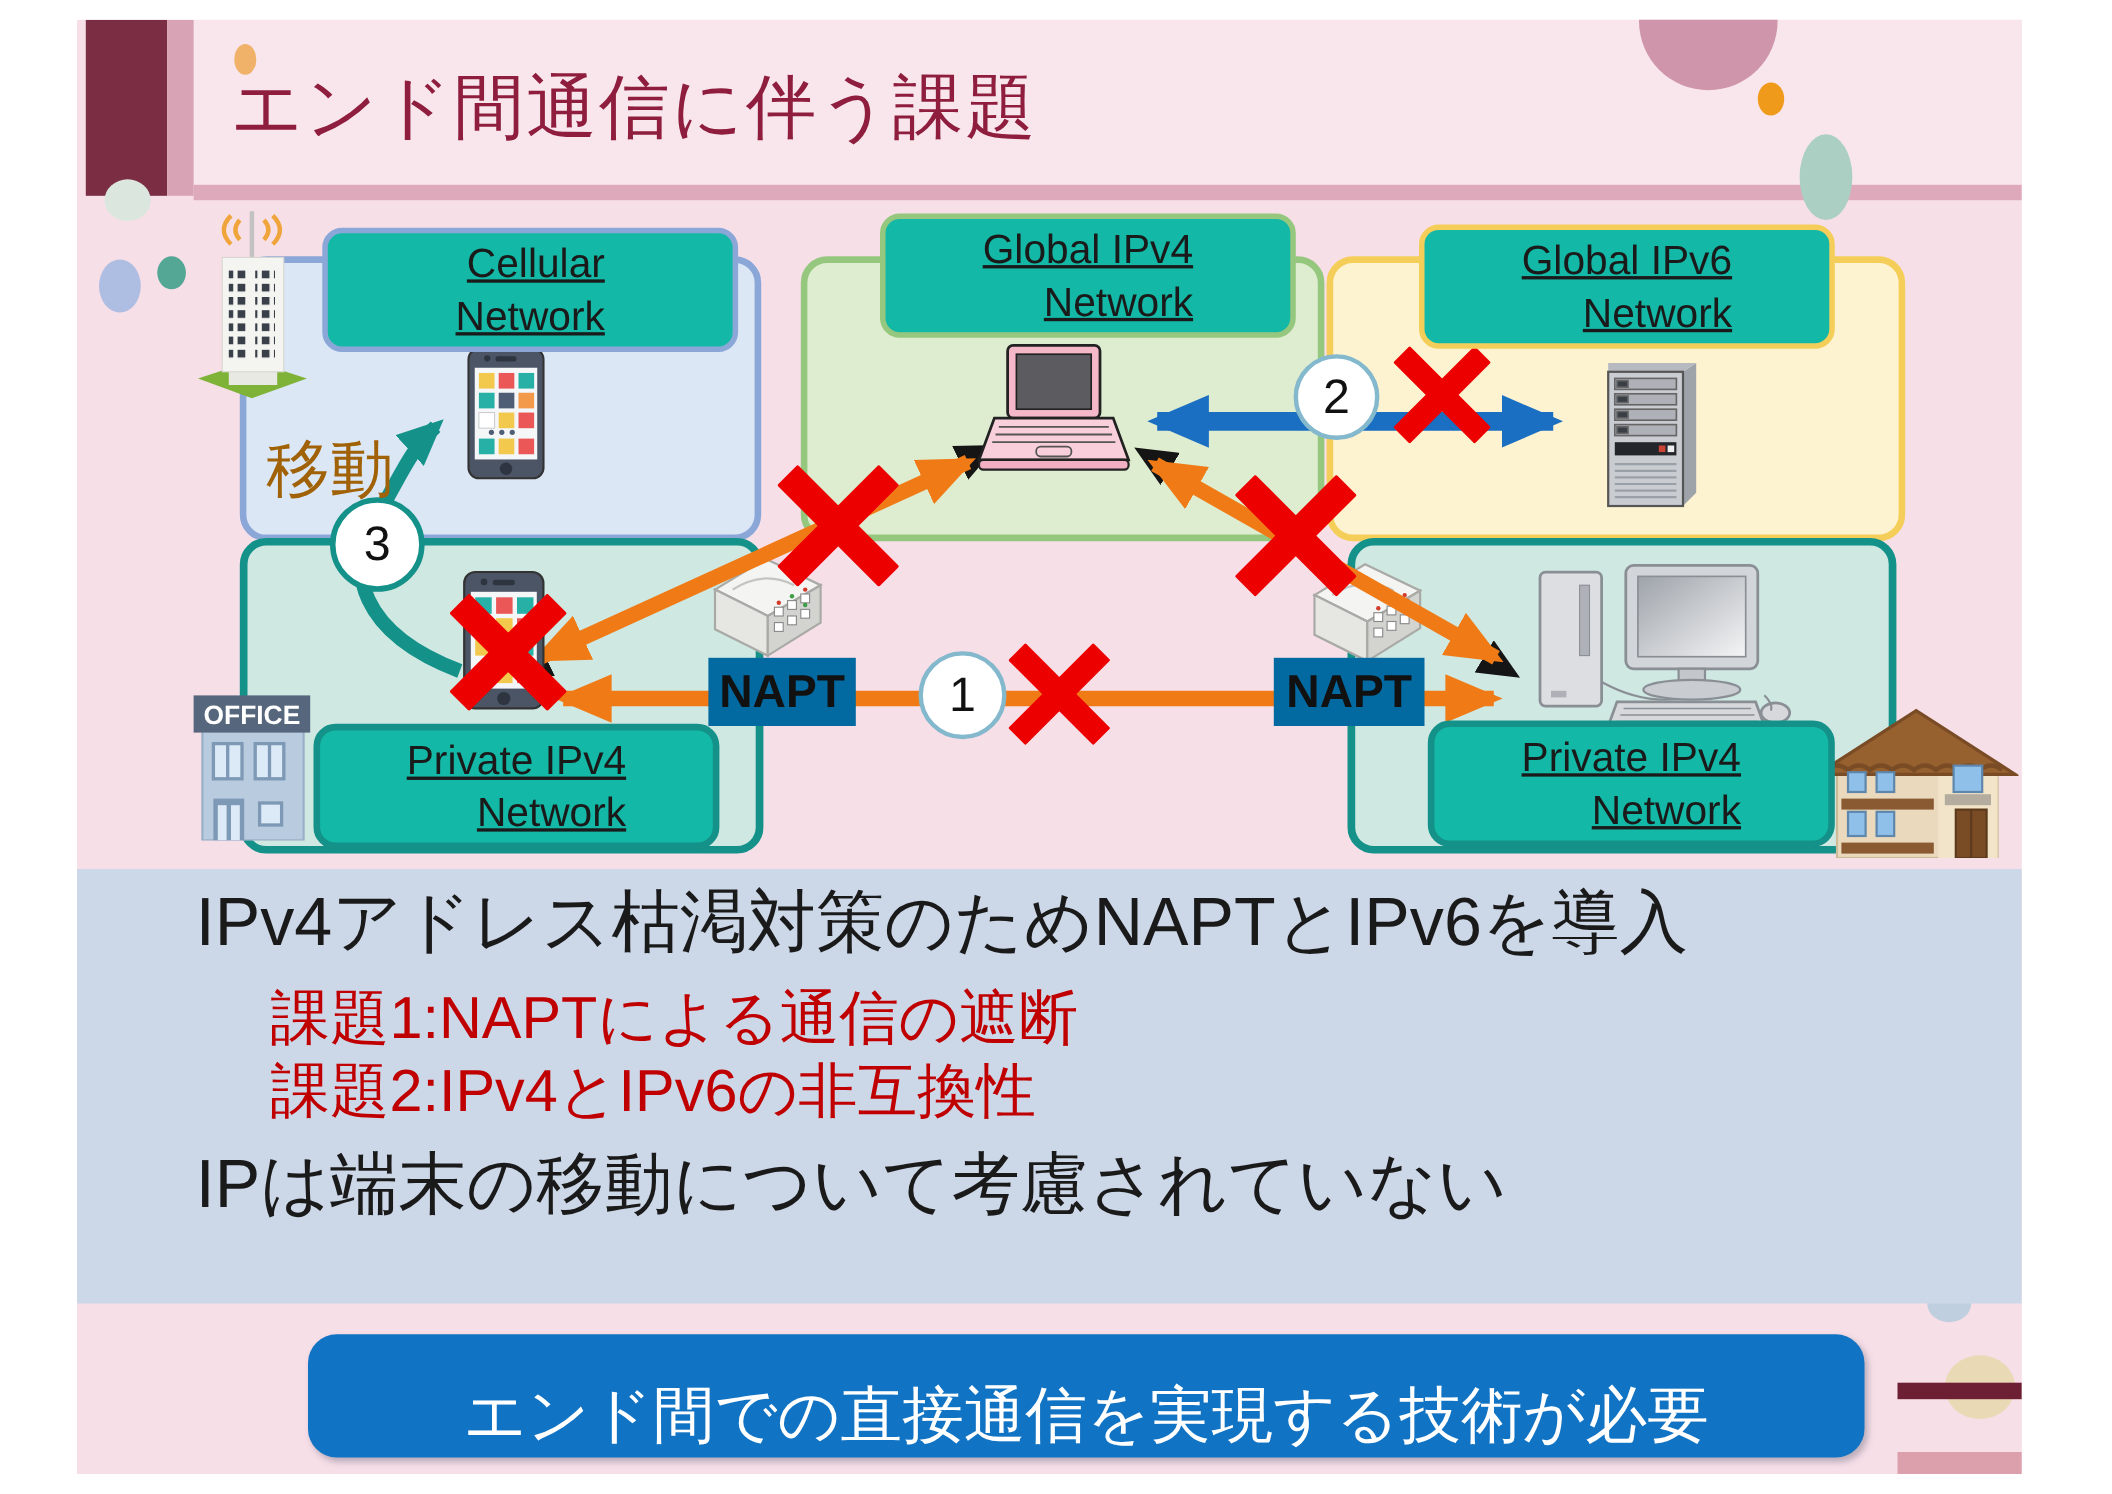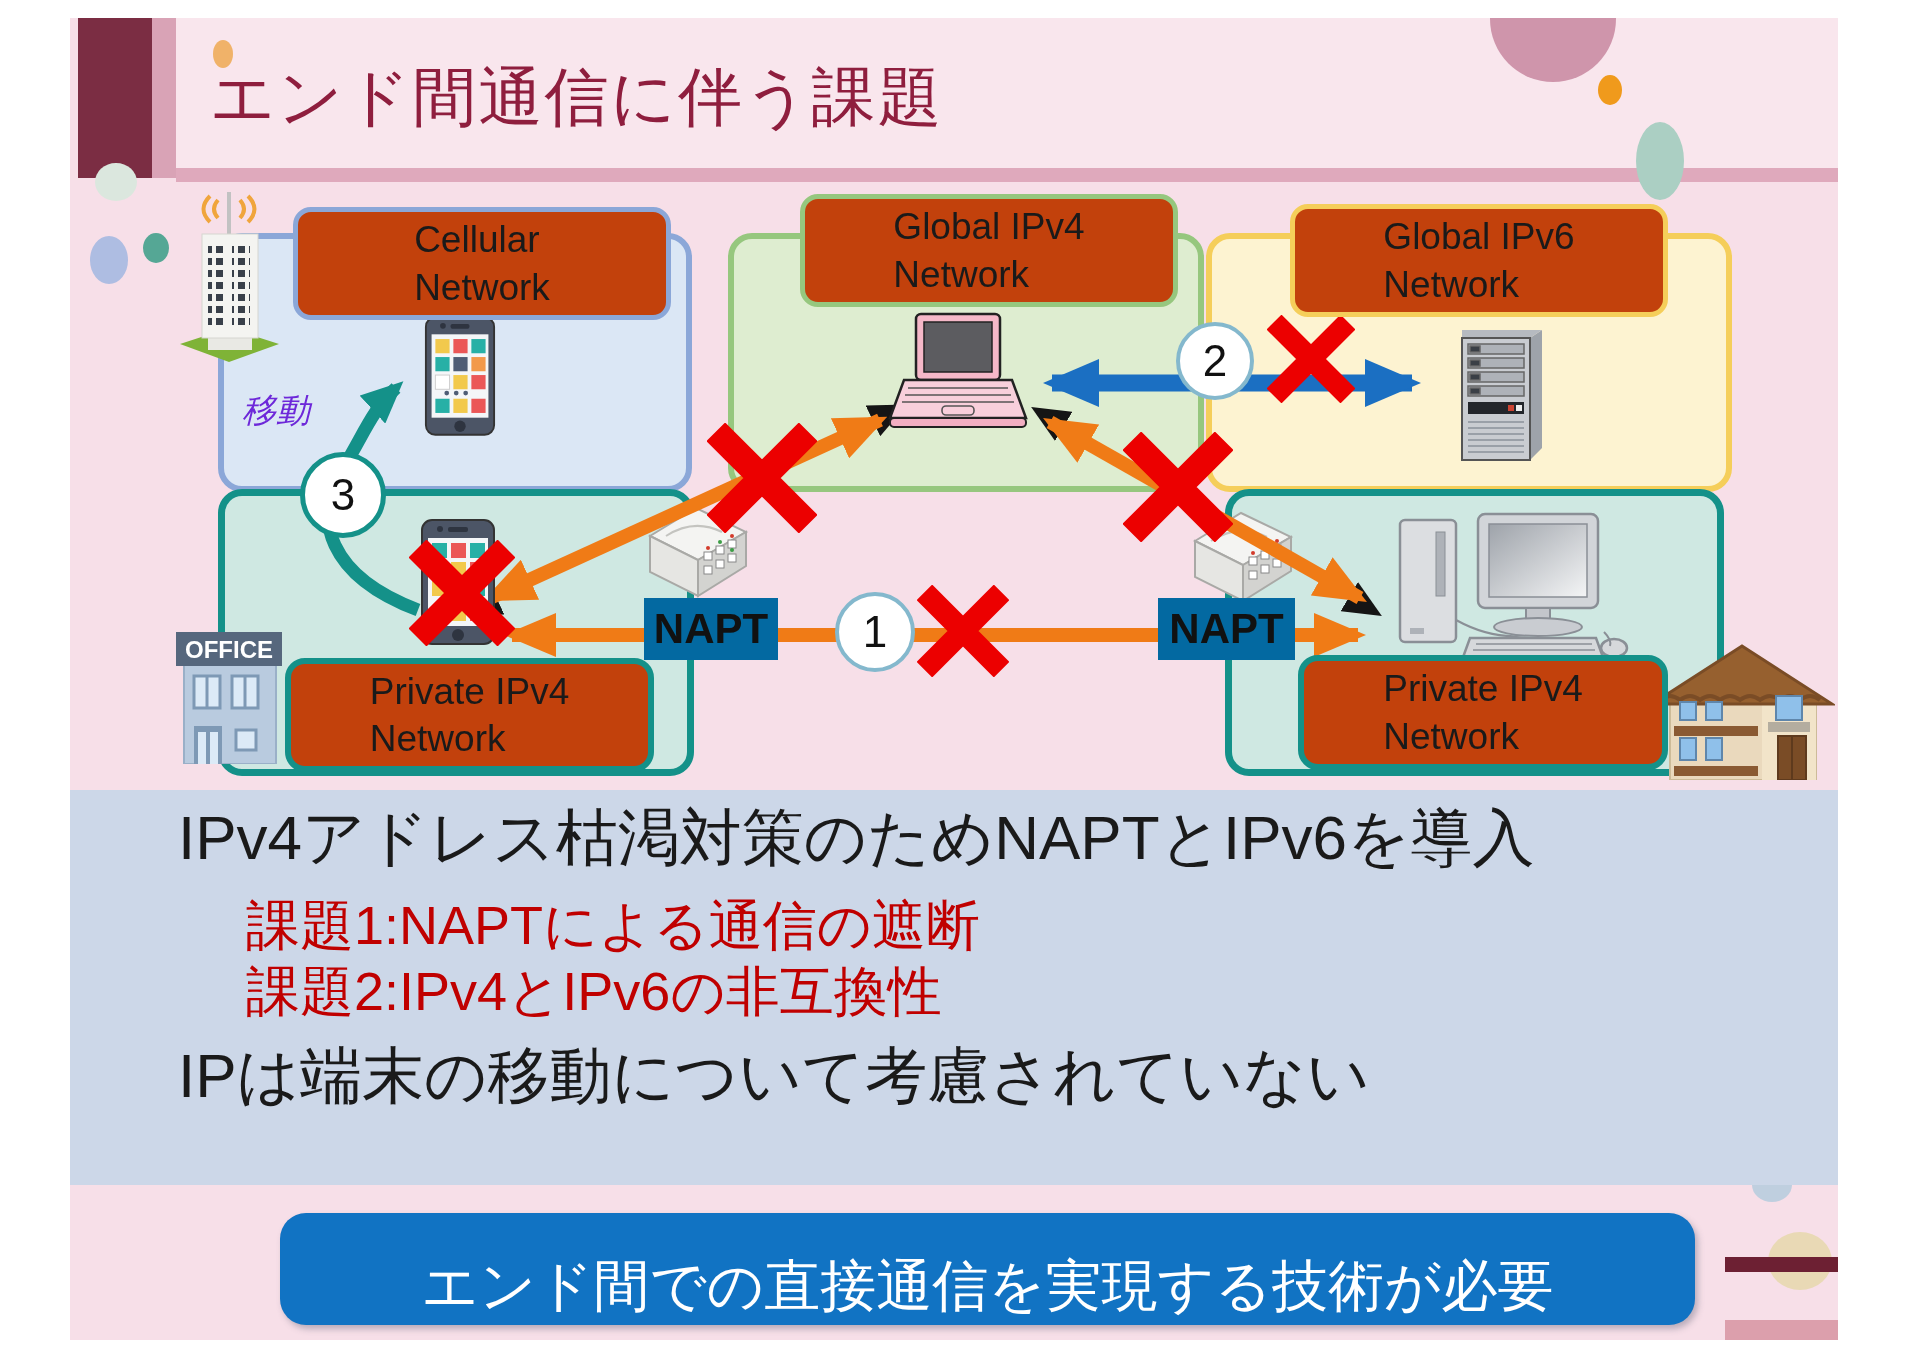--- a/index.html
+++ b/index.html
@@ -1,21 +1,21 @@
 <!DOCTYPE html>
 <html><head>
 <meta charset="utf-8">
 <style>
   html,body{margin:0;padding:0;background:#fff;}
   .page{position:relative;width:1920px;height:1358px;background:#ffffff;overflow:hidden;
         font-family:"Liberation Sans","DejaVu Sans",sans-serif;border-radius:17px;}
   .slide{position:absolute;left:70px;top:18px;width:1768px;height:1322px;background:#f7dfe8;overflow:hidden;}
   .abs{position:absolute;}
-  .lbl{position:absolute;background:#c2410c;display:flex;align-items:center;justify-content:center;
-       text-align:left;white-space:pre-line;color:#1a1a1a;font-weight:500;line-height:1.28;}
+  .lbl{position:absolute;background:#14b8a6;display:flex;align-items:center;justify-content:center;
+       text-align:right;white-space:pre-line;color:#1a1a1a;font-weight:500;line-height:1.28;text-decoration:underline;}
   .netbox{position:absolute;border-radius:24px;}
   .circle{position:absolute;background:#fff;border-radius:50%;display:flex;align-items:center;
           justify-content:center;color:#111;font-size:44px;font-weight:500;}
   .napt{position:absolute;background:#0369a1;display:flex;align-items:center;justify-content:center;
         color:#111;font-size:42px;font-weight:700;}
   .bodyline{position:absolute;white-space:nowrap;font-weight:500;}
   .bmain{font-size:62px;color:#1a1a1a;}
   .bsub{font-size:54px;color:#c00000;}
   svg{display:block;}
 </style>
@@ -286,21 +286,21 @@
   <div class="circle" style="left:1106px;top:304px;width:70px;height:70px;border:4px solid #84b8cd;">
     <span>2</span>
   </div>
   <div class="circle" style="left:230px;top:434px;width:76px;height:76px;border:5px solid #149189;">
     <span>3</span>
   </div>
 
   <div class="napt" style="left:574px;top:580px;width:134px;height:62px;">NAPT</div>
   <div class="napt" style="left:1088px;top:580px;width:137px;height:62px;">NAPT</div>
 
-  <div class="abs" style="left:172px;top:370px;font-size:34px;color:#6d28d9;font-weight:500;font-style:italic;">移動</div>
+  <div class="abs" style="left:172px;top:370px;font-size:58px;color:#a16207;font-weight:500;">移動</div>
 
   <div class="lbl" style="left:223px;top:189px;width:368px;height:103px;border:5px solid #8ba7d8;border-radius:18px;font-size:37px;">
     <span>Cellular
 Network</span></div>
   <div class="lbl" style="left:730px;top:176px;width:368px;height:103px;border:5px solid #96c77e;border-radius:18px;font-size:37px;">
     <span>Global IPv4
 Network</span></div>
   <div class="lbl" style="left:1220px;top:186px;width:368px;height:103px;border:5px solid #f5ce5a;border-radius:18px;font-size:37px;">
     <span>Global IPv6
 Network</span></div>

